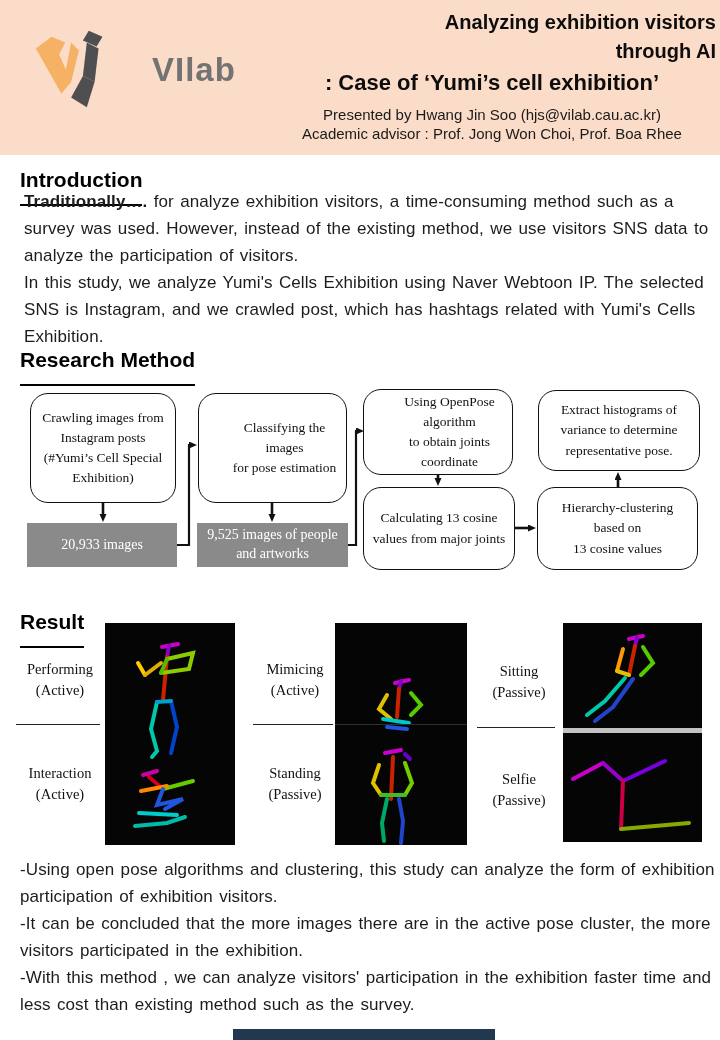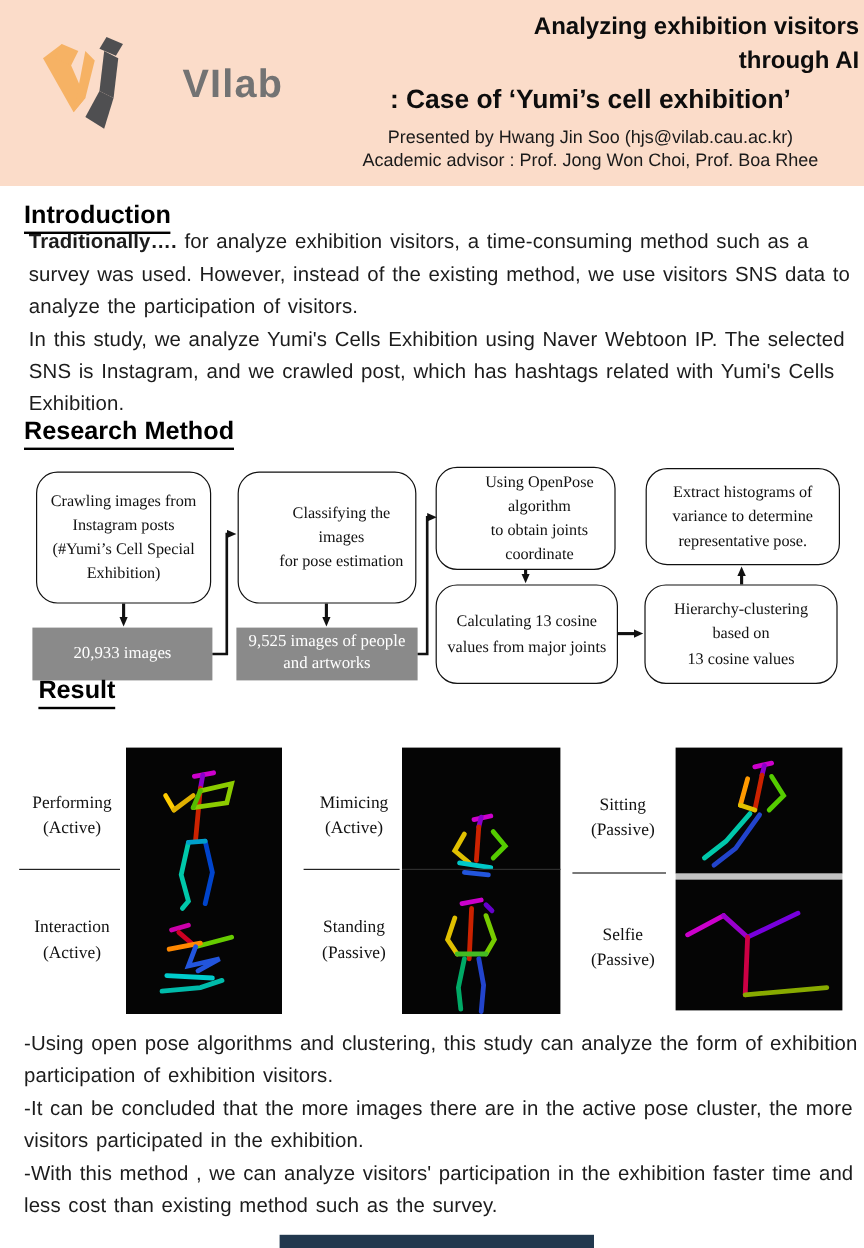--- a/index.html
+++ b/index.html
@@ -11,21 +11,21 @@
   .header{position:absolute;left:0;top:0;width:720px;height:155px;background:#fbdcc9;}
   .logo-area{position:absolute;left:28px;top:22px;display:flex;align-items:center;gap:26px;}
   .logo-mark{width:98px;height:96px;}
   .logo-text{font-size:33px;font-weight:bold;color:#737373;letter-spacing:1px;}
   .title-area{position:absolute;left:268px;top:8px;width:448px;text-align:center;color:#0d0d0d;}
   .title-line{font-size:20px;font-weight:bold;line-height:29px;text-align:right;}
   .subtitle{font-size:22px;font-weight:bold;line-height:27px;margin-top:3px;}
   .presenter{font-size:15px;line-height:19px;margin-top:9px;color:#1a1a1a;}
   
   .sec-heading{position:absolute;left:20px;font-size:21px;font-weight:bold;color:#000;}
-  .sec-heading span{border-bottom:2.5px solid #000;padding-bottom:2px;}
+  .sec-heading span{border-bottom:2.5px solid #000;padding-bottom:13px;}
   
   .body-text{
     position:absolute;left:24px;width:692px;font-size:17px;line-height:27px;
     color:#1c1c1c;letter-spacing:.1px;word-spacing:1.5px;
   }
   .body-text b{font-weight:bold;}
   
   .flowchart{position:absolute;left:0;top:385px;width:720px;height:200px;}
   .fc-box{
     position:absolute;border:1.6px solid #111;border-radius:18px;background:#fff;
@@ -123,21 +123,21 @@
     <path d="M103,118 L103,130" stroke="#111" stroke-width="2.6" fill="none" marker-end="url(#ah)"></path>
     <path d="M177,160 L189,160 L189,60 L190,60" stroke="#111" stroke-width="2.2" fill="none" marker-end="url(#ah)"></path>
     <path d="M272,118 L272,130" stroke="#111" stroke-width="2.6" fill="none" marker-end="url(#ah)"></path>
     <path d="M348,160 L356,160 L356,46 L357,46" stroke="#111" stroke-width="2.2" fill="none" marker-end="url(#ah)"></path>
     <path d="M438,90 L438,94" stroke="#111" stroke-width="2.6" fill="none" marker-end="url(#ah)"></path>
     <path d="M515,143 L529,143" stroke="#111" stroke-width="2.6" fill="none" marker-end="url(#ah)"></path>
     <path d="M618,102 L618,94" stroke="#111" stroke-width="2.6" fill="none" marker-end="url(#ah)"></path>
   </svg>
 </div>
 
-<div class="sec-heading" style="top:564px;margin-left:12px;">
+<div class="sec-heading" style="top:610px;">
   <span>Result</span>
 </div>
 
 <div class="result">
 
   <div class="pose-label" style="left:14px;top:36px;">Performing
 (Active)</div>
   <div class="pose-divider" style="left:16px;top:101px;width:84px;"></div>
   <div class="pose-label" style="left:14px;top:140px;">Interaction
 (Active)</div>

